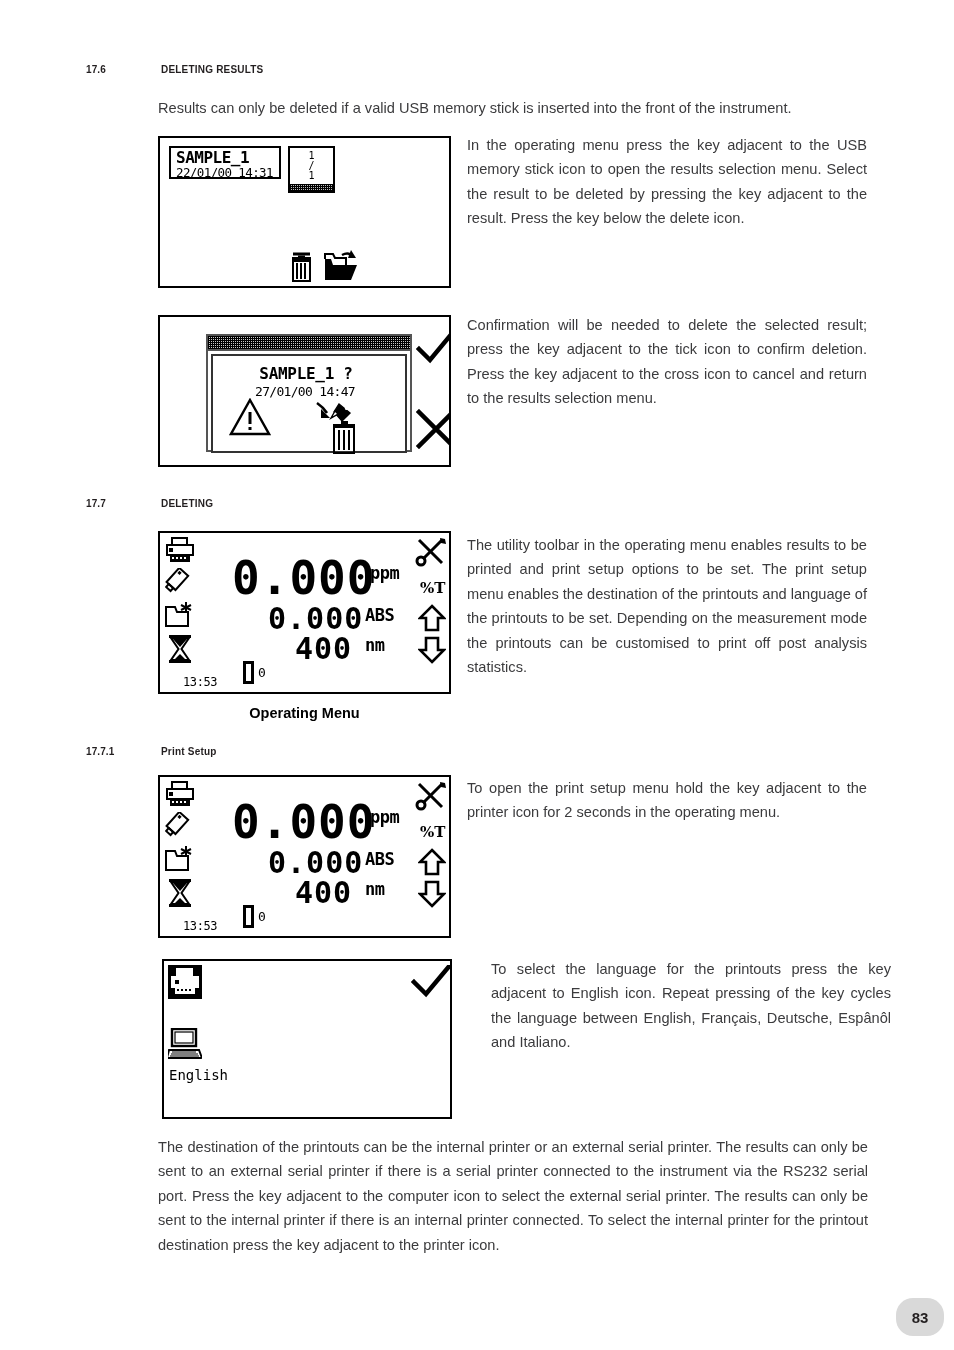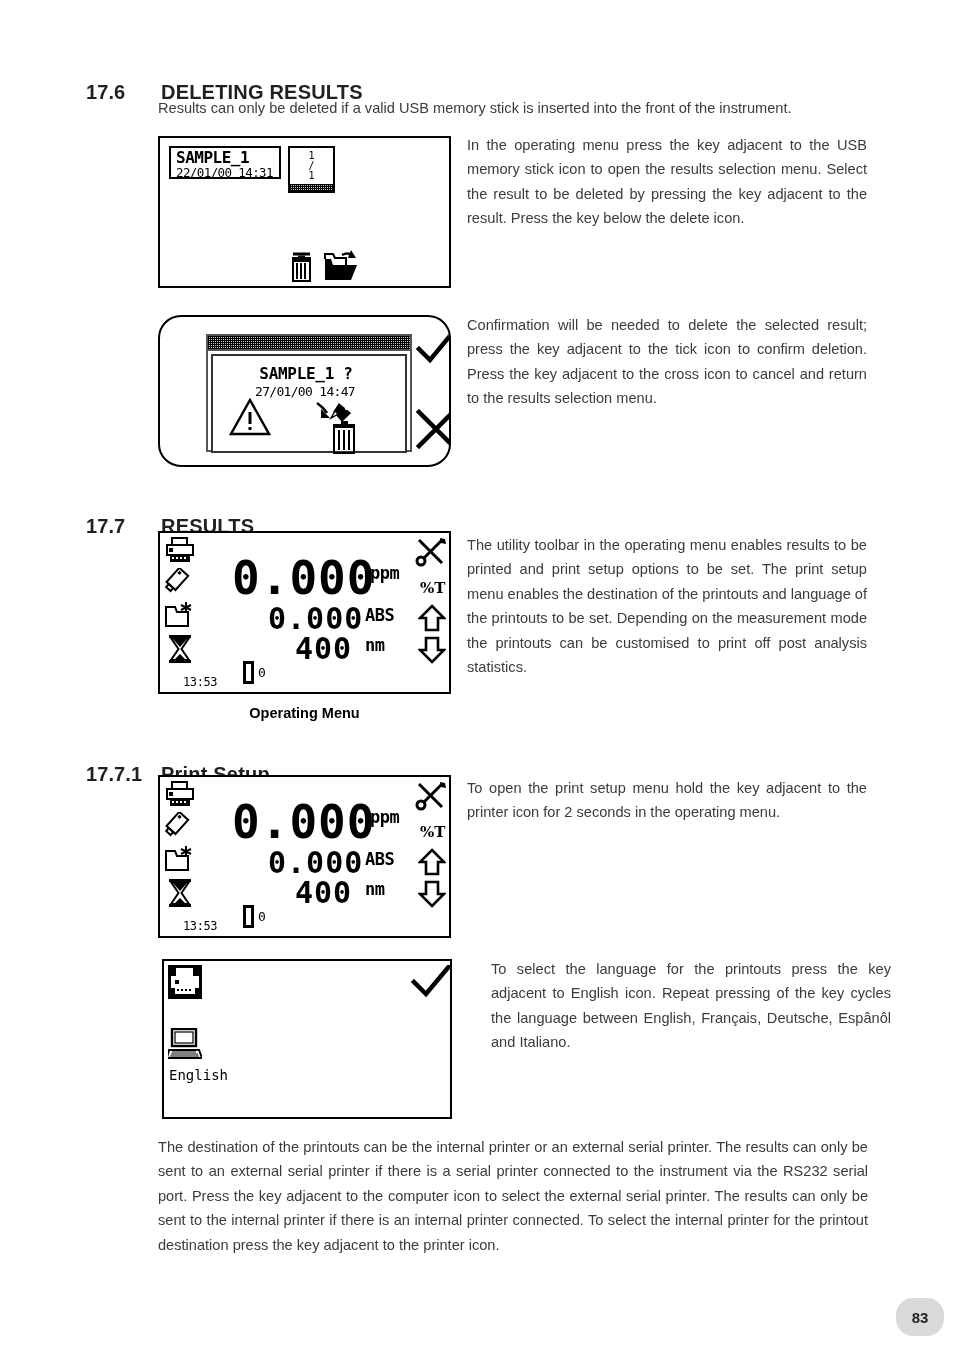--- a/index.html
+++ b/index.html
@@ -14,24 +14,23 @@
     font-family: "Liberation Sans", sans-serif;
     color: #231f20;
     overflow: hidden;
   }
 
   
   .sec-head {
     position: absolute;
     display: flex;
     font-weight: bold;
-    font-size: 20px;
+    font-size: 10px;
     letter-spacing: 0.1px;
     color: #231f20;
-    margin-top: 17px;
   }
   .sec-num { width: 75px; flex: 0 0 75px; }
   .sec-title { letter-spacing: 0.2px; }
 
   
   .para {
     position: absolute;
     font-size: 14.6px;
     line-height: 24.4px;
     color: #3b3b3d;
@@ -238,21 +237,21 @@
   <svg class="ico" style="left:164px; top:112px;" width="34" height="32" viewBox="0 0 34 32">
     <path d="M1 9 L1 30 L27 30 L33 15 L9 15 L7 9 Z" fill="#000"></path>
     <path d="M1 9 L1 4 L9 4 L11 8 L22 8 L22 15" fill="none" stroke="#000" stroke-width="2"></path>
     <path d="M18 5 q7 -4 11 2" fill="none" stroke="#000" stroke-width="2.4"></path>
     <path d="M27 0 L32 8 L24 8 Z" fill="#000"></path>
   </svg>
 </div>
 
 <div class="para" style="left:467px; top:133px; width:400px;">In the operating menu press the key adjacent to the USB memory stick icon to open the results selection menu. Select the result to be deleted by pressing the key adjacent to the result. Press the key below the delete icon.</div>
 
-<div class="lcd" style="left:158px; top:315px; width:293px; height:152px;border-radius:23px;">
+<div class="lcd" style="left:158px; top:315px; width:293px; height:152px;">
 
   <div class="dlg" style="left:46px; top:17px; width:206px; height:118px;">
     <div class="dlg-title-bar"></div>
     <div class="dlg-body">
       <div class="dlg-sample">SAMPLE_1 ?</div>
       <div class="dlg-date">27/01/00 14:47</div>
 
       <svg class="ico" style="left:16px; top:42px;" width="42" height="38" viewBox="0 0 42 38">
         <path d="M21 2 L40 36 L2 36 Z" fill="none" stroke="#000" stroke-width="2.4"></path>
         <rect x="19.5" y="14" width="3" height="12" fill="#000"></rect>
@@ -281,21 +280,21 @@
 
   <svg class="ico" style="left:256px; top:92px;" width="40" height="40" viewBox="0 0 40 40">
     <path d="M3 3 L37 37 M37 3 L3 37" fill="none" stroke="#000" stroke-width="4.5" stroke-linecap="square"></path>
   </svg>
 </div>
 
 <div class="para" style="left:467px; top:313px; width:400px;">Confirmation will be needed to delete the selected result; press the key adjacent to the tick icon to confirm deletion. Press the key adjacent to the cross icon to cancel and return to the results selection menu.</div>
 
 <div class="sec-head" style="left:86px; top:498px;">
   <span class="sec-num">17.7</span>
-  <span class="sec-title">RESULTS</span>
+  <span class="sec-title">DELETING</span>
 </div>
 
 <div class="lcd" style="left:158px; top:531px; width:293px; height:163px;">
 
   <svg class="ico" style="left:5px; top:4px;" width="30" height="26" viewBox="0 0 30 26">
     <rect x="7" y="1" width="15" height="7" fill="none" stroke="#000" stroke-width="2"></rect>
     <rect x="2" y="8" width="26" height="10" fill="none" stroke="#000" stroke-width="2"></rect>
     <rect x="4" y="11" width="4" height="4" fill="#000"></rect>
     <rect x="5" y="18" width="20" height="7" fill="#000"></rect>
     <rect x="7" y="20" width="2" height="2" fill="#fff"></rect>

